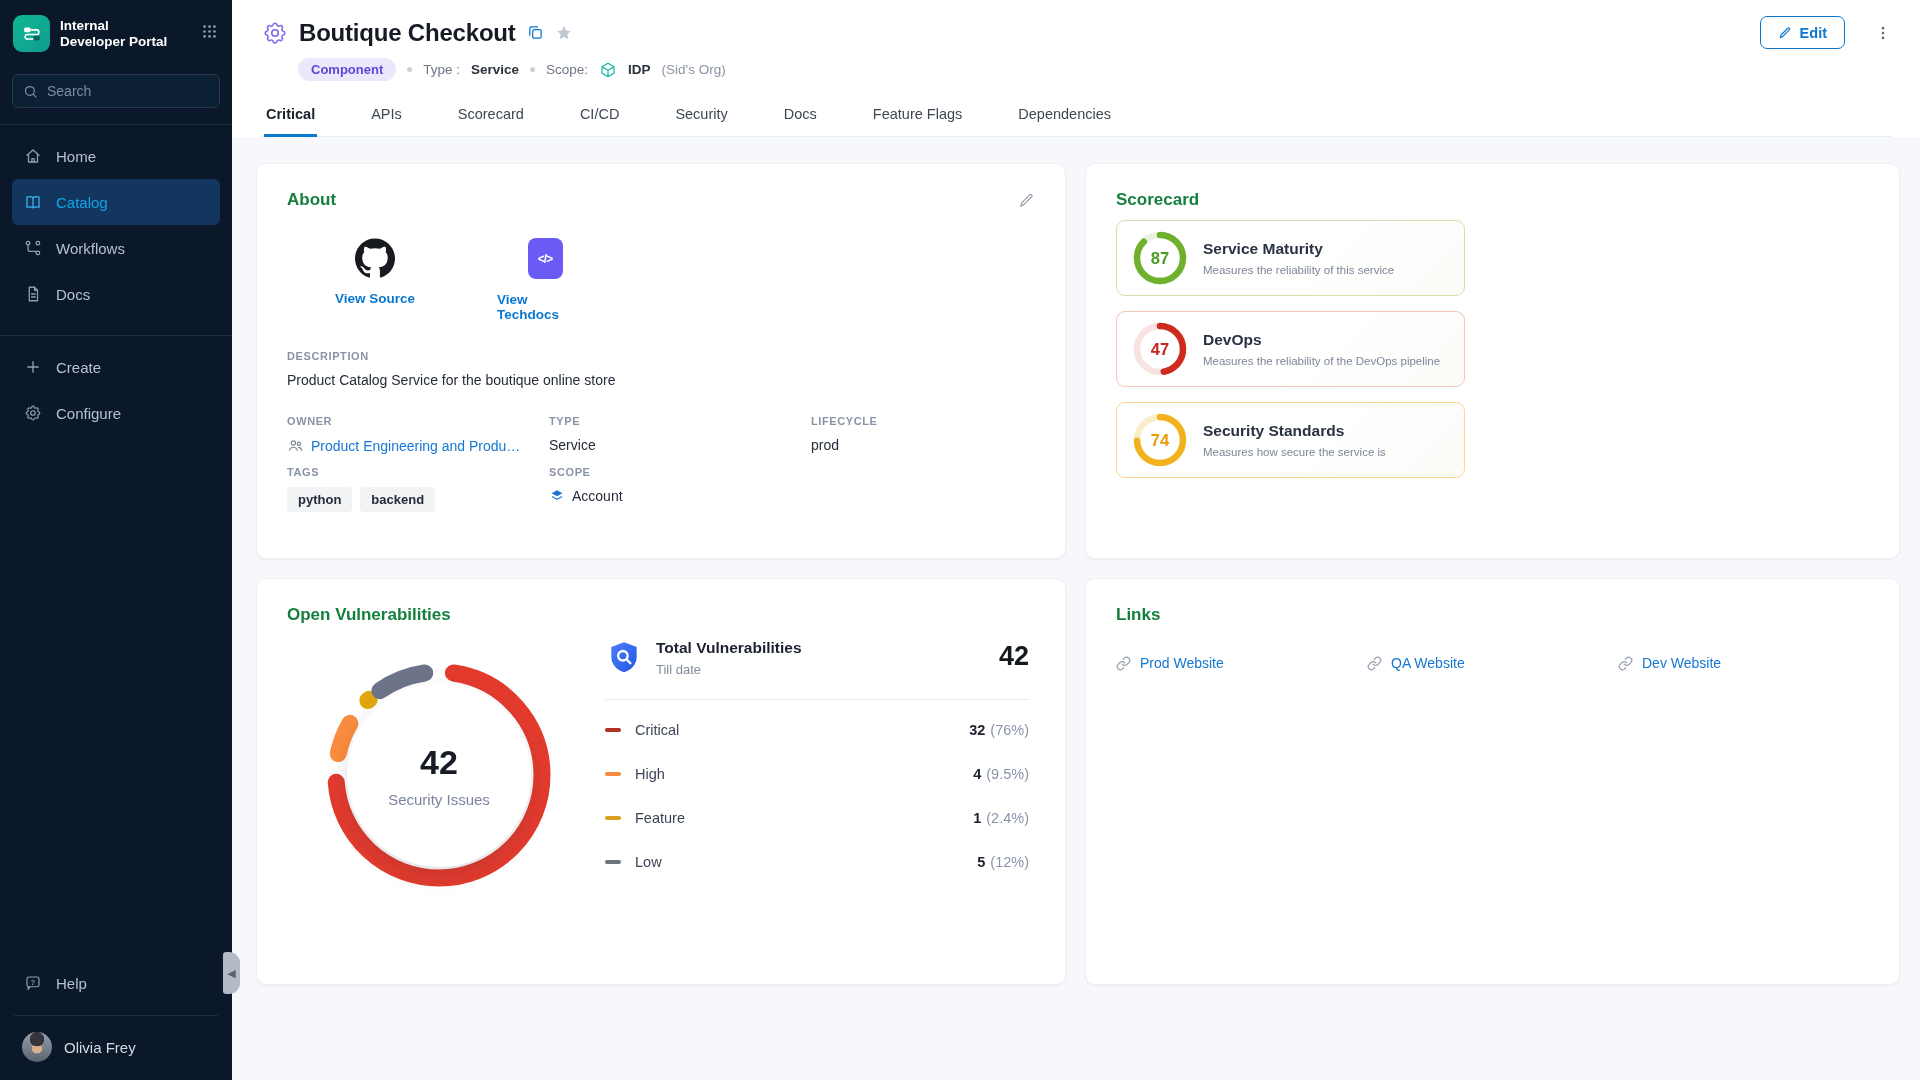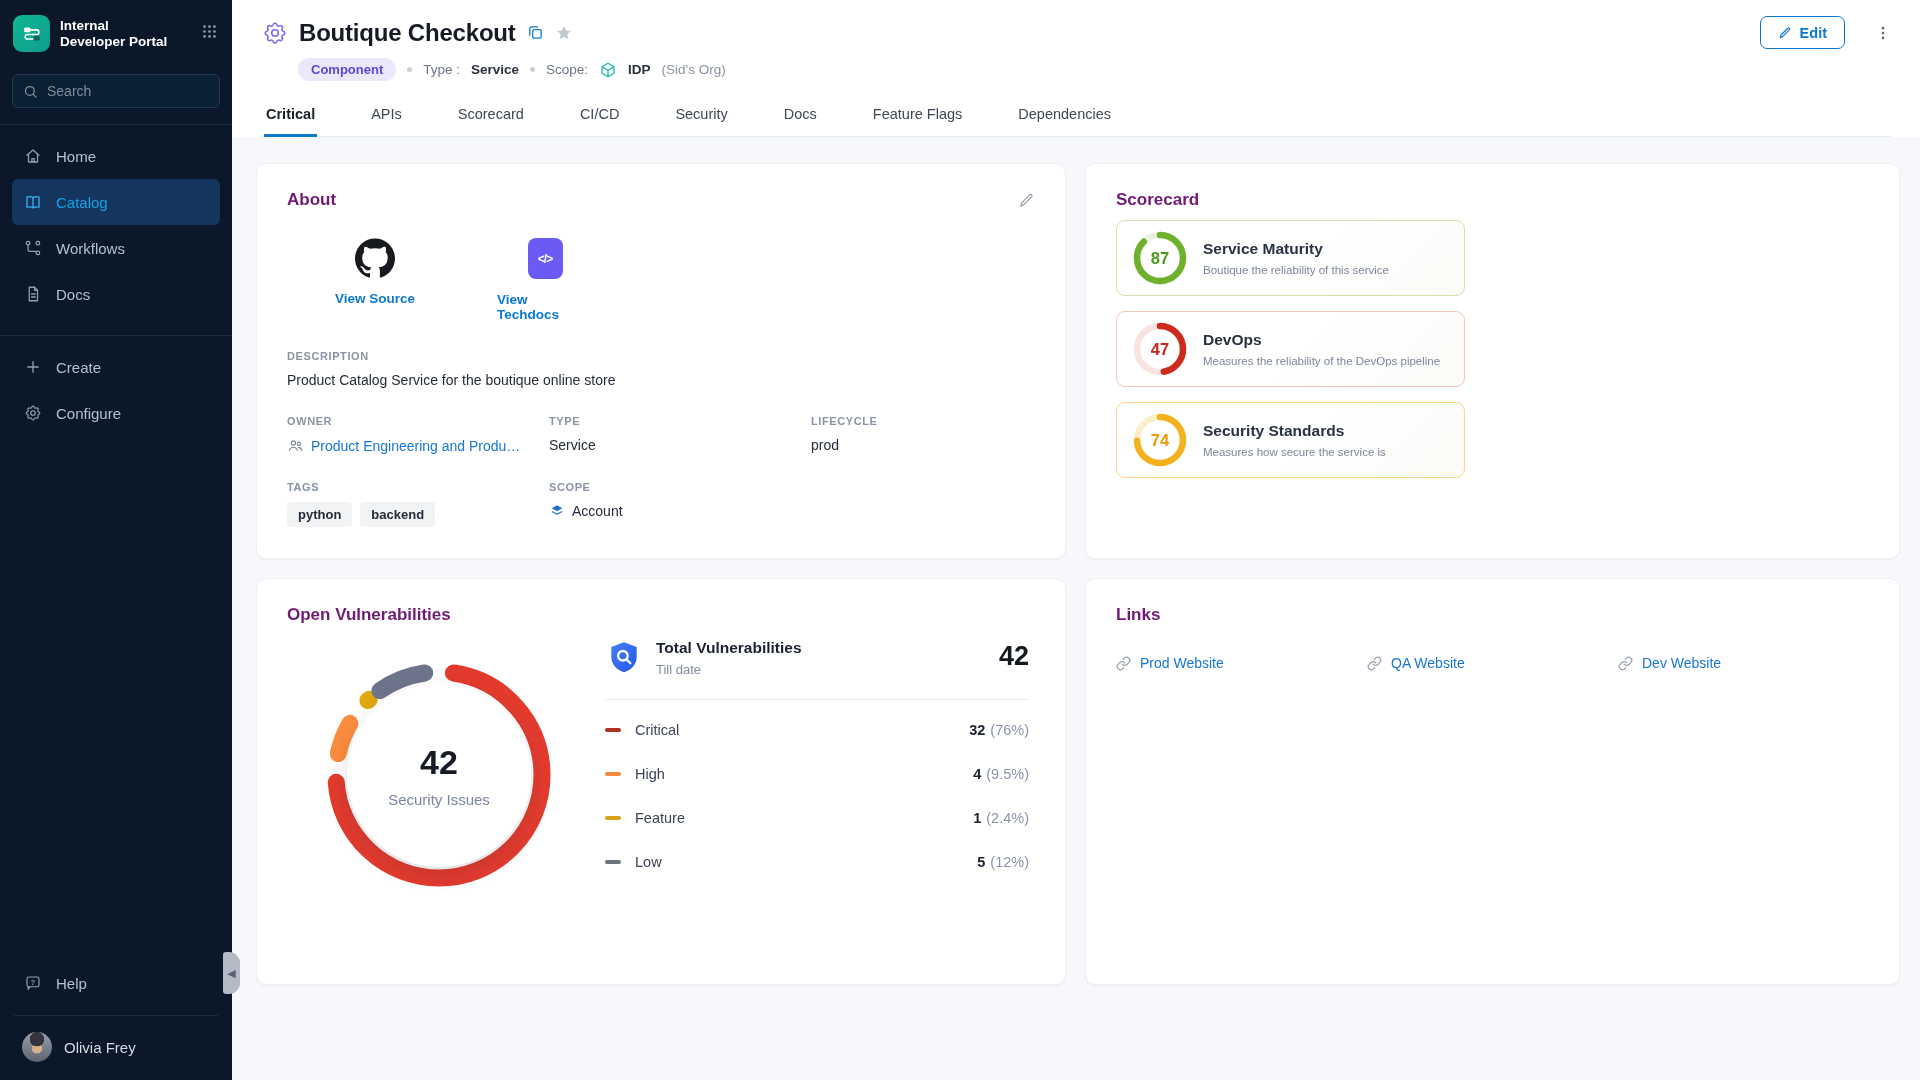--- a/index.html
+++ b/index.html
@@ -45,31 +45,31 @@
   .badge { background:#ebe8fb; color:#5a49d6; padding:4px 13px; border-radius:14px; font-size:13px; font-weight:700; }
   .dot { width:5px; height:5px; border-radius:50%; background:#c9cfd8; }
   .meta-strong { color:#2b313d; font-weight:600; }
   .meta-dim { color:#8b93a2; }
   .tabs { display:flex; margin-top:15px; padding-left:2px; border-bottom:1px solid #e7eaf0; }
   .tab { padding:10px 2px 12px; margin-right:52px; font-size:14.5px; color:#3f4754; cursor:pointer; border-bottom:3px solid transparent; margin-bottom:-1px; }
   .tab.active { color:#181e2a; font-weight:700; border-bottom-color:#0b7ad1; }
 
   .content { flex:1; background:#f7f8fb; padding:26px 20px 0 24px; display:grid; grid-template-columns:810px 1fr; grid-template-rows:396px 407px; gap:19px; }
   .card { background:#fff; border-radius:10px; border:1px solid #eef0f4; box-shadow:0 1px 2px rgba(18,26,43,.05); padding:26px 30px; position:relative; }
-  .card-h { font-size:17px; font-weight:700; color:#701a75; display:flex; align-items:center; justify-content:space-between; }
+  .card-h { font-size:17px; font-weight:700; color:#15803d; display:flex; align-items:center; justify-content:space-between; }
 
   
   .about-links { display:flex; gap:74px; margin:28px 0 0 40px; }
   .al { display:flex; flex-direction:column; align-items:center; gap:13px; width:96px; cursor:pointer; }
   .td-icon { width:35px; height:41px; background:#6a5bf7; border-radius:8px; color:#fff; display:flex; align-items:center; justify-content:center; font-size:12px; font-weight:700; letter-spacing:-1px; }
   .al-label { font-size:13.5px; font-weight:700; color:#0b78d0; }
   .lbl { font-size:11px; letter-spacing:.6px; color:#8a93a6; font-weight:700; }
   .desc-block { margin-top:28px; }
   .desc-text { margin-top:10px; font-size:14px; color:#252b38; }
-  .fields { display:grid; grid-template-columns:262px 262px 1fr; margin-top:27px; row-gap:27px; }
+  .fields { display:grid; grid-template-columns:262px 262px 1fr; margin-top:27px; row-gap:12px; }
   .fval { margin-top:10px; font-size:14px; color:#252b38; display:flex; align-items:center; gap:7px; }
   .flink { color:#1677d2; font-weight:500; white-space:nowrap; overflow:hidden; text-overflow:ellipsis; max-width:212px; cursor:pointer; }
   .chips { display:flex; gap:8px; margin-top:9px; }
   .chip { background:#f1f3f5; border-radius:4px; padding:5px 11px; font-size:13px; font-weight:700; color:#252b38; }
 
   
   .sc-body { display:flex; margin-top:4px; align-items:flex-start; }
   .sc-left { flex:1; display:flex; flex-direction:column; align-items:center; padding-top:16px; }
   .sc-title { font-size:22px; font-weight:700; color:#5d6886; }
   .sc-donut { position:relative; width:228px; height:228px; margin-top:20px; }
@@ -396,21 +396,21 @@
             <div class="sc-card" style="border-color: rgb(205, 227, 171);">
               <div class="mini">
                 <svg width="54" height="54" viewBox="0 0 54 54">
                   <circle cx="27" cy="27" r="23" fill="none" stroke-width="6.5" stroke="#e9f2de"></circle>
                   <circle cx="27" cy="27" r="23" fill="none" stroke-width="6.5" stroke-linecap="round" transform="rotate(-90 27 27)" stroke="#6fb02c" stroke-dasharray="125.72653799666352 144.51326206513048"></circle>
                 </svg>
                 <div class="mini-num" style="color: rgb(76, 154, 31);">87</div>
               </div>
               <div>
                 <div class="sc-n">Service Maturity</div>
-                <div class="sc-d">Boutique the reliability of this service</div>
+                <div class="sc-d">Measures the reliability of this service</div>
               </div>
             </div>
             <div class="sc-card" style="border-color: rgb(242, 197, 188);">
               <div class="mini">
                 <svg width="54" height="54" viewBox="0 0 54 54">
                   <circle cx="27" cy="27" r="23" fill="none" stroke-width="6.5" stroke="#f7e3e0"></circle>
                   <circle cx="27" cy="27" r="23" fill="none" stroke-width="6.5" stroke-linecap="round" transform="rotate(-90 27 27)" stroke="#cc2b1d" stroke-dasharray="67.92123317061132 144.51326206513048"></circle>
                 </svg>
                 <div class="mini-num" style="color: rgb(198, 39, 28);">47</div>
               </div>

